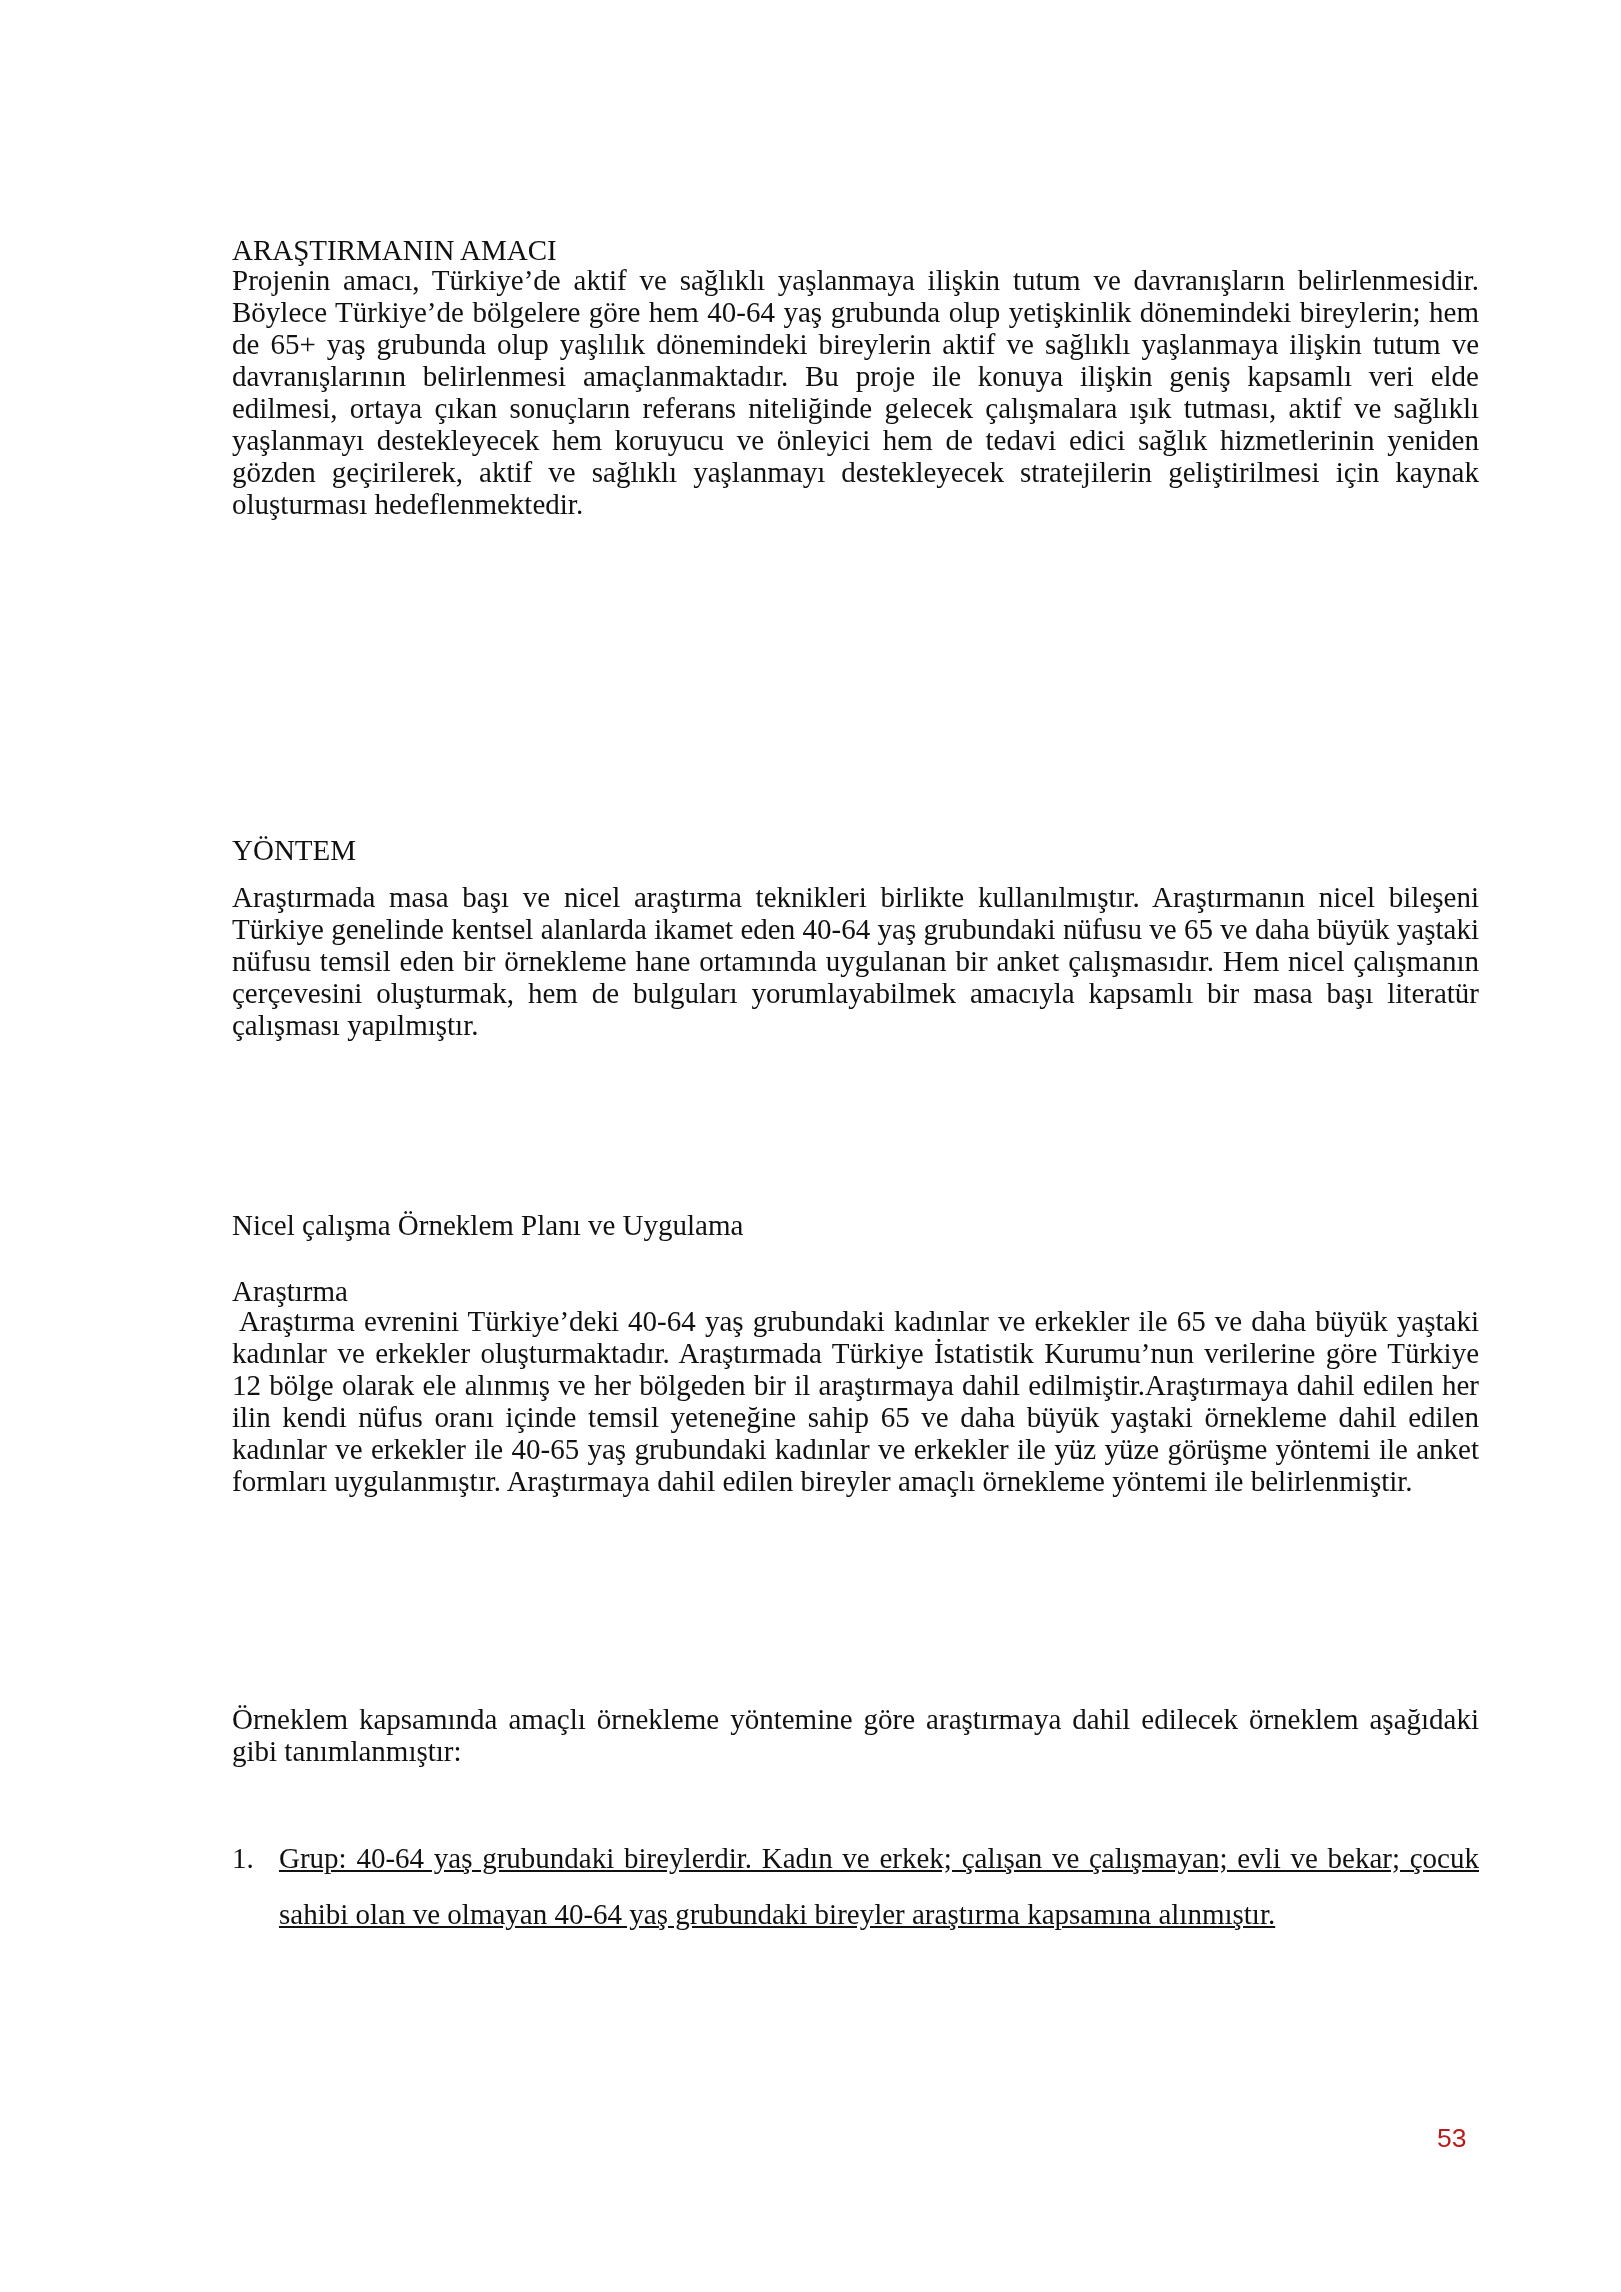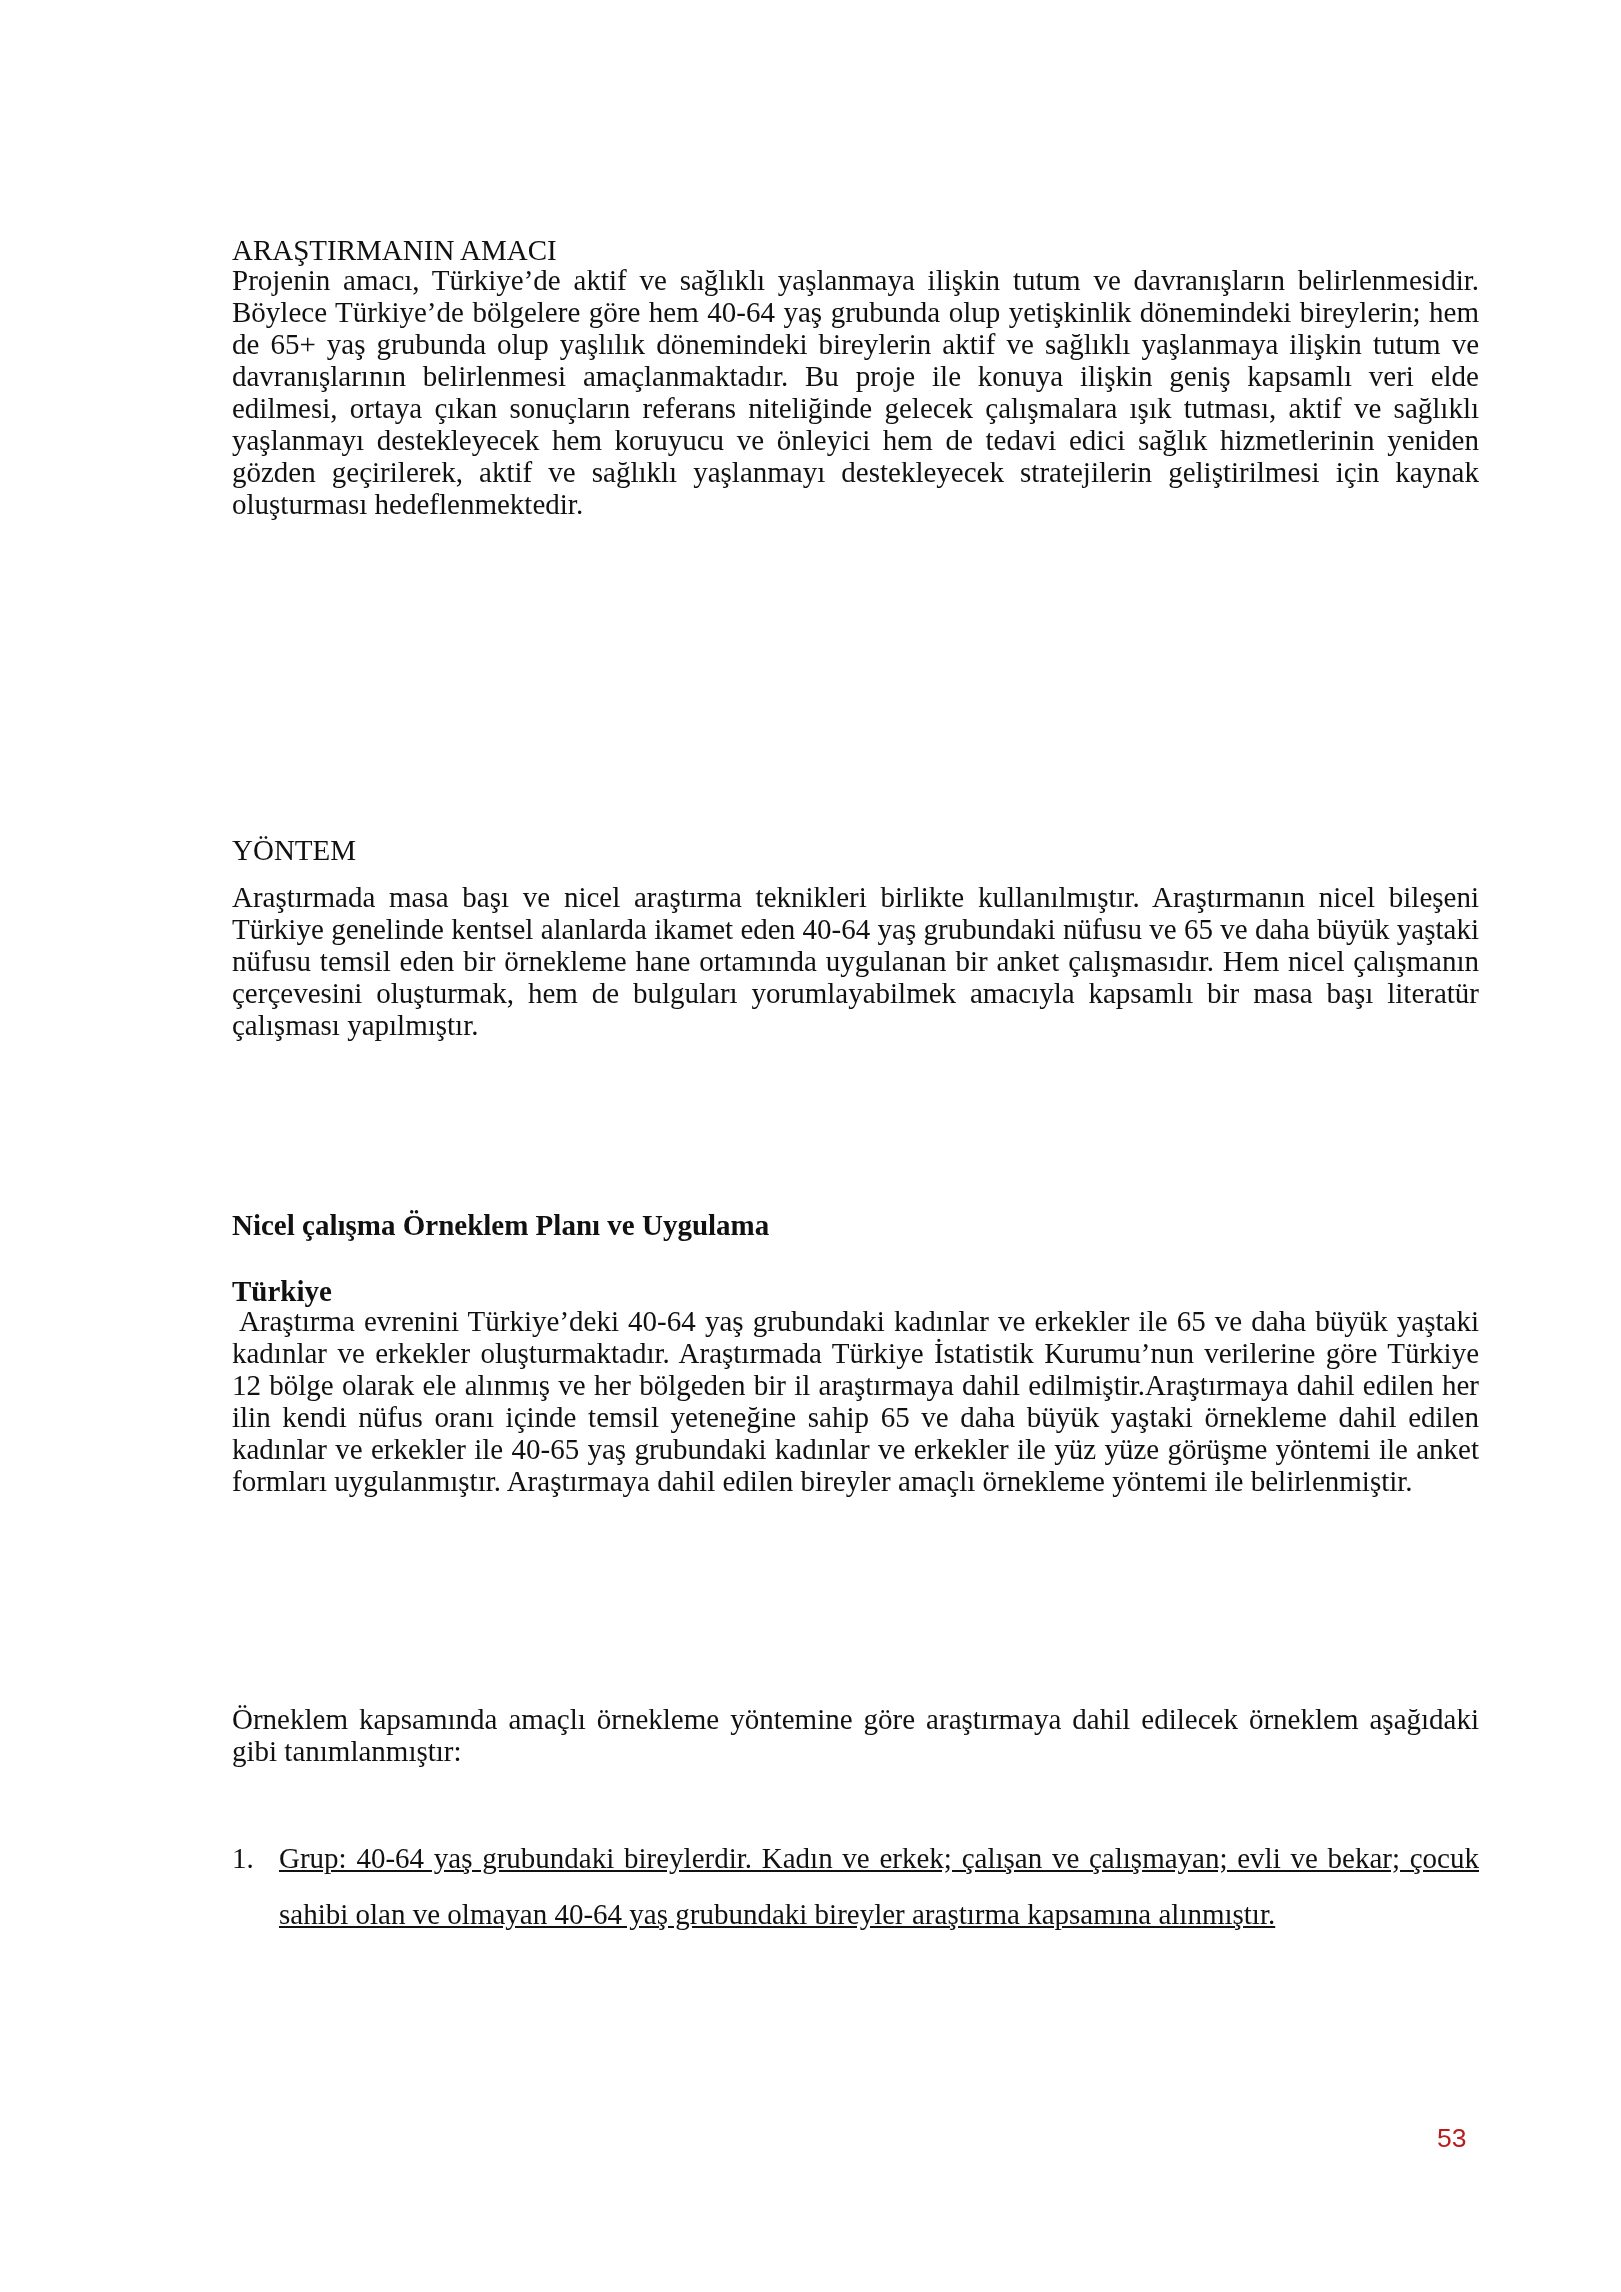--- a/index.html
+++ b/index.html
@@ -8,21 +8,21 @@
       position: absolute;
       left: 232px;
       width: 1247px;
       top: 0;
       font-family: "Liberation Serif", serif;
       font-size: 29px;
       color: #111;
     }
     .abs { position: absolute; left: 0; width: 1247px; }
     .h1 { font-weight: normal; font-size: 29px; line-height: 35px; }
-    .h2 { font-weight: bold; font-size: 29px; line-height: 35px; }
+    .h2 { font-weight: normal; font-size: 29px; line-height: 35px; }
     .para {
       text-align: justify;
       line-height: 32px;
       text-align-last: left;
     }
     .para.first-line-space { text-indent: 6.9px; }
     .list-item { position: absolute; left: 0; width: 1247px; line-height: 56px; }
     .list-num { position: absolute; left: 0; top: 0; width: 47px; }
     .list-text { margin-left: 47px; text-align: justify; text-align-last: left; text-decoration: underline; }
     .page-number {
@@ -40,21 +40,21 @@
 <div class="page">
 
   <div class="abs h1" style="top:233px;">ARAŞTIRMANIN AMACI</div>
   <div class="abs para" style="top:264px;">Projenin amacı, Türkiye’de aktif ve sağlıklı yaşlanmaya ilişkin tutum ve davranışların belirlenmesidir. Böylece Türkiye’de bölgelere göre hem 40-64 yaş grubunda olup yetişkinlik dönemindeki bireylerin; hem de 65+ yaş grubunda olup yaşlılık dönemindeki bireylerin aktif ve sağlıklı yaşlanmaya ilişkin tutum ve davranışlarının belirlenmesi amaçlanmaktadır. Bu proje ile konuya ilişkin geniş kapsamlı veri elde edilmesi, ortaya çıkan sonuçların referans niteliğinde gelecek çalışmalara ışık tutması, aktif ve sağlıklı yaşlanmayı destekleyecek hem koruyucu ve önleyici hem de tedavi edici sağlık hizmetlerinin yeniden gözden geçirilerek, aktif ve sağlıklı yaşlanmayı destekleyecek stratejilerin geliştirilmesi için kaynak oluşturması hedeflenmektedir.</div>
 
   <div class="abs h1" style="top:833px;">YÖNTEM</div>
   <div class="abs para" style="top:881px;">Araştırmada masa başı ve nicel araştırma teknikleri birlikte kullanılmıştır. Araştırmanın nicel bileşeni Türkiye genelinde kentsel alanlarda ikamet eden 40-64 yaş grubundaki nüfusu ve 65 ve daha büyük yaştaki nüfusu temsil eden bir örnekleme hane ortamında uygulanan bir anket çalışmasıdır. Hem nicel çalışmanın çerçevesini oluşturmak, hem de bulguları yorumlayabilmek amacıyla kapsamlı bir masa başı literatür çalışması yapılmıştır.</div>
 
   <div class="abs h2" style="top:1208px;">Nicel çalışma Örneklem Planı ve Uygulama</div>
 
-  <div class="abs h2" style="top:1274px;">Türkiye</div>
+  <div class="abs h2" style="top:1274px;">Araştırma</div>
   <div class="abs para first-line-space" style="top:1305px;">Araştırma evrenini Türkiye’deki 40-64 yaş grubundaki kadınlar ve erkekler ile 65 ve daha büyük yaştaki kadınlar ve erkekler oluşturmaktadır. Araştırmada Türkiye İstatistik Kurumu’nun verilerine göre Türkiye 12 bölge olarak ele alınmış ve her bölgeden bir il araştırmaya dahil edilmiştir.Araştırmaya dahil edilen her ilin kendi nüfus oranı içinde temsil yeteneğine sahip 65 ve daha büyük yaştaki örnekleme dahil edilen kadınlar ve erkekler ile 40-65 yaş grubundaki kadınlar ve erkekler ile yüz yüze görüşme yöntemi ile anket formları uygulanmıştır. Araştırmaya dahil edilen bireyler amaçlı örnekleme yöntemi ile belirlenmiştir.</div>
 
   <div class="abs para" style="top:1703px;">Örneklem kapsamında amaçlı örnekleme yöntemine göre araştırmaya dahil edilecek örneklem aşağıdaki gibi tanımlanmıştır:</div>
 
   <div class="list-item" style="top:1830px;">
     <span class="list-num">1.</span>
     <div class="list-text">Grup: 40-64 yaş grubundaki bireylerdir. Kadın ve erkek; çalışan ve çalışmayan; evli ve bekar; çocuk sahibi olan ve olmayan 40-64 yaş grubundaki bireyler araştırma kapsamına alınmıştır.</div>
   </div>
 
 </div>

